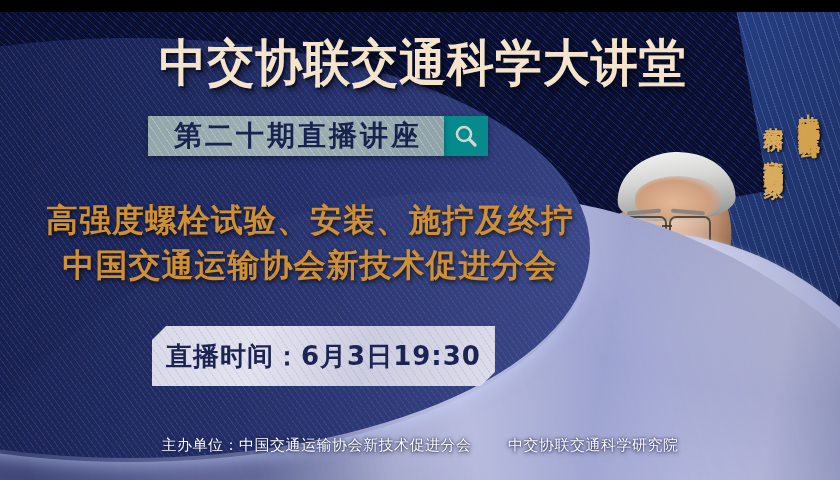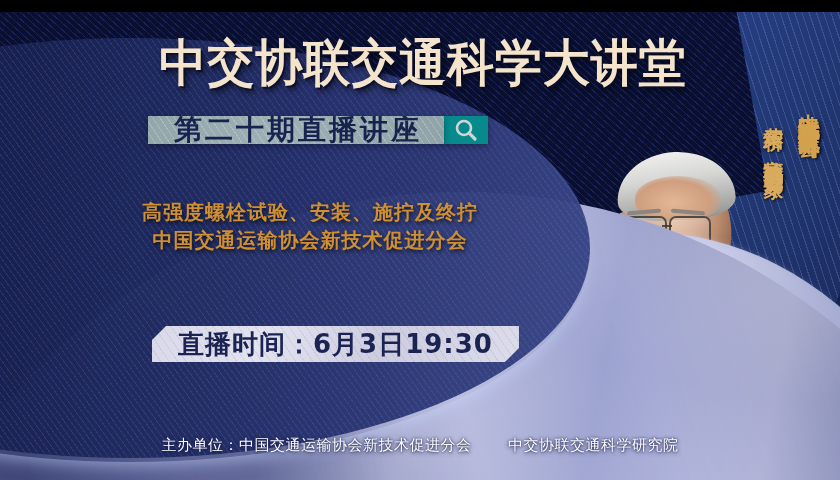--- a/index.html
+++ b/index.html
@@ -276,21 +276,21 @@
     transform:scaleX(0.94);
     transform-origin:center;
     text-shadow:
       2px 2px 0 rgba(10,12,40,.75),
       3px 4px 7px rgba(0,0,0,.65);
     white-space:nowrap;
   }
 
   .subbar{
     position:absolute;left:148px;top:104px;
-    height:28px;
+    height:40px;
     display:flex;align-items:stretch;
   }
   .subbar-body{
     background:linear-gradient(100deg,#93a7ab 0%,#9fb0b4 45%,#8fa3a8 100%);
     padding:0 22px 0 26px;
     display:flex;align-items:center;
     position:relative;overflow:hidden;
     box-shadow:0 2px 6px rgba(0,0,0,.35);
   }
   .subbar-body::after{
@@ -311,32 +311,32 @@
     background:#068a8c;
     display:flex;align-items:center;justify-content:center;
     box-shadow:0 2px 6px rgba(0,0,0,.35);
   }
   .subbar-icon svg{display:block;}
 
   .topic{
     position:absolute;left:0px;top:186px;width:620px;
     text-align:center;
     color:#cf8f33;
-    font-size:20px;font-weight:bold;line-height:1.42;
+    font-size:32px;font-weight:bold;line-height:1.42;
     letter-spacing:1px;
     font-family:"DejaVu Sans","Liberation Sans",sans-serif;
     text-shadow:1px 2px 4px rgba(0,0,0,.7);
   }
   .topic .l2{display:block;}
 
   .time-badge{
     position:absolute;left:152px;top:314px;
-    height:36px;
+    height:60px;
     display:flex;align-items:center;
-    padding:0 26px;
+    padding:0 14px;
     background:linear-gradient(105deg,#d9d9e8 0%,#e3e3ef 30%,#cdcde0 62%,#dcdcea 100%);
     color:#1b2352;
     font-size:26px;font-weight:bold;letter-spacing:1px;
     font-family:"DejaVu Sans","Liberation Sans",sans-serif;
     clip-path:polygon(14px 0, 100% 0, 100% calc(100% - 14px), calc(100% - 14px) 100%, 0 100%, 0 14px);
     box-shadow:0 3px 10px rgba(0,0,0,.45);
     white-space:nowrap;
     position:absolute;
   }
   .time-badge::after{

